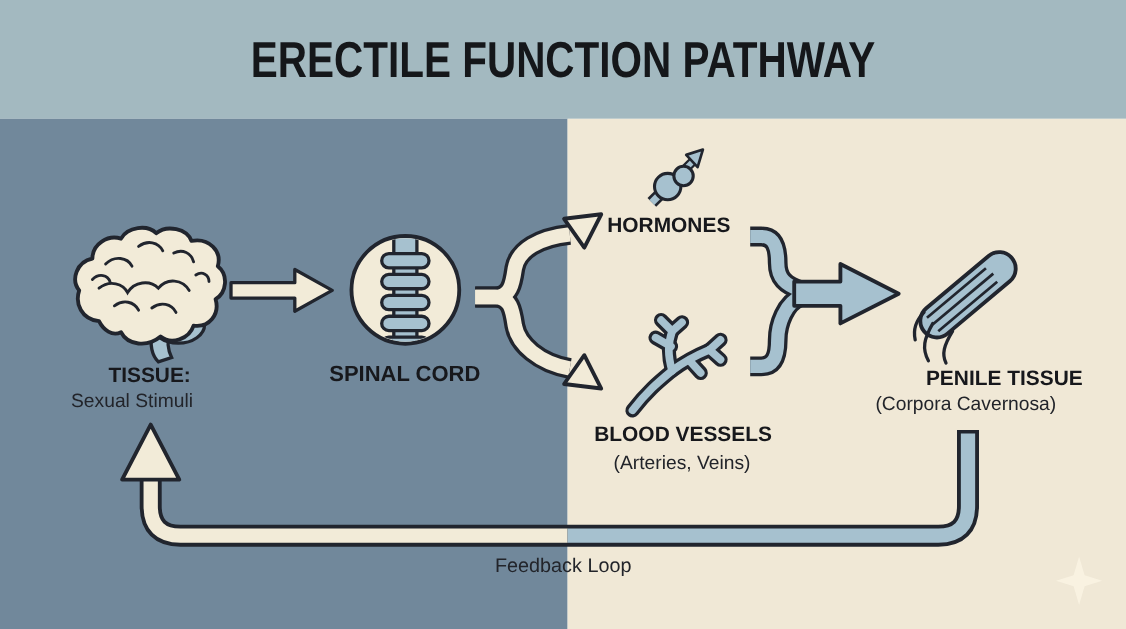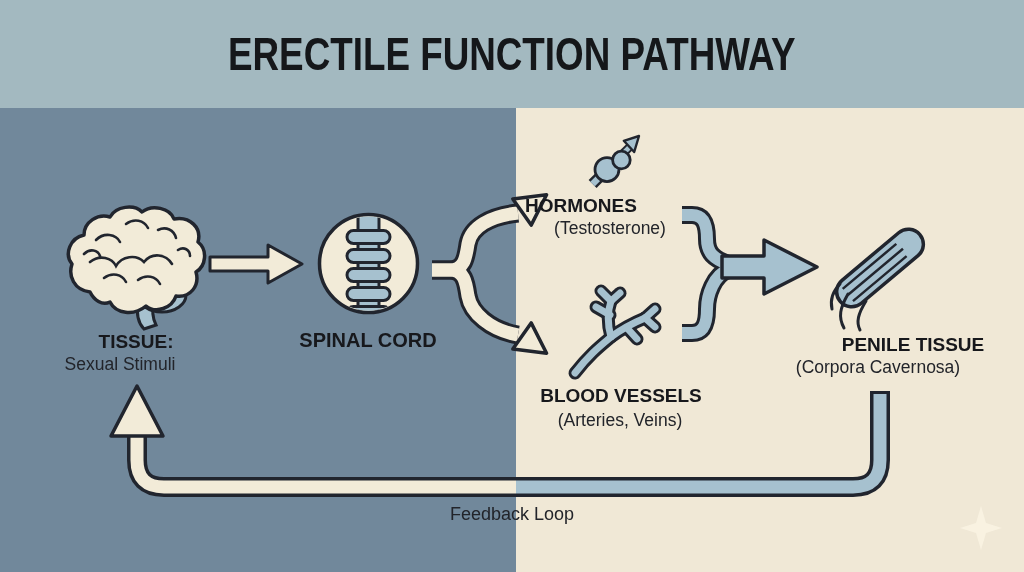--- a/index.html
+++ b/index.html
@@ -178,22 +178,21 @@
 
   <svg class="abs" style="left:959px;top:505px;" width="44" height="46" viewBox="0 0 44 46">
     <polygon points="22,1 27,18 43,23 27,28 22,45 17,28 1,23 17,18" fill="#f9f2e2" opacity="0.95"></polygon>
   </svg>
 
   <div class="lbl b" style="left:136px;top:331px;">TISSUE:</div>
   <div class="lbl r" style="left:120px;top:354px;">Sexual Stimuli</div>
 
   <div class="lbl big" style="left:368px;top:329px;">SPINAL CORD</div>
 
-  <div class="lbl b" style="left:581px;top:195px;">HORMONES</div>
-  <div class="lbl r" style="left:610px;top:218px;">(Testosterone)</div>
+  <div class="lbl b" style="left:608px;top:195px;">HORMONES</div>
 
   <div class="lbl b" style="left:621px;top:385px;">BLOOD VESSELS</div>
   <div class="lbl r" style="left:620px;top:410px;">(Arteries, Veins)</div>
 
   <div class="lbl b" style="left:913px;top:334px;">PENILE TISSUE</div>
   <div class="lbl r" style="left:878px;top:357px;">(Corpora Cavernosa)</div>
 
   <div class="lbl r" style="left:512px;top:504px;font-size:18px;text-align:right;">Feedback Loop</div>
 
 </div>

